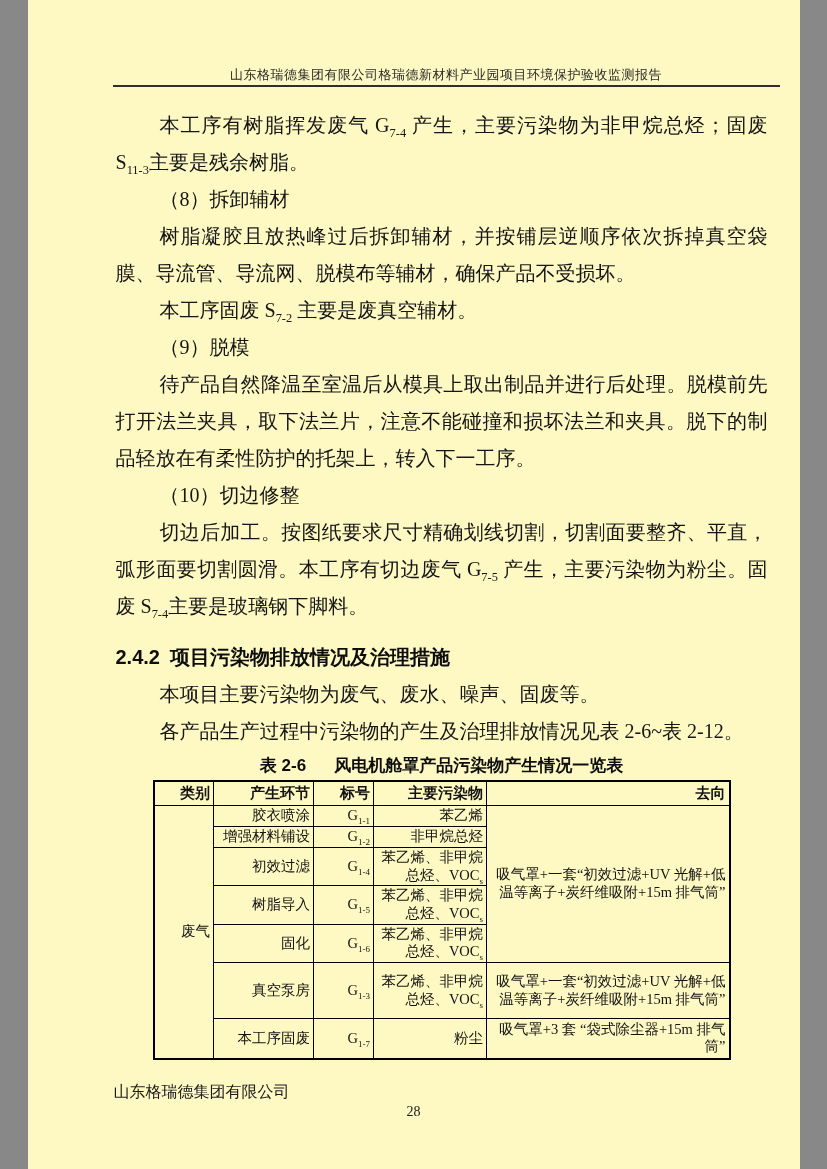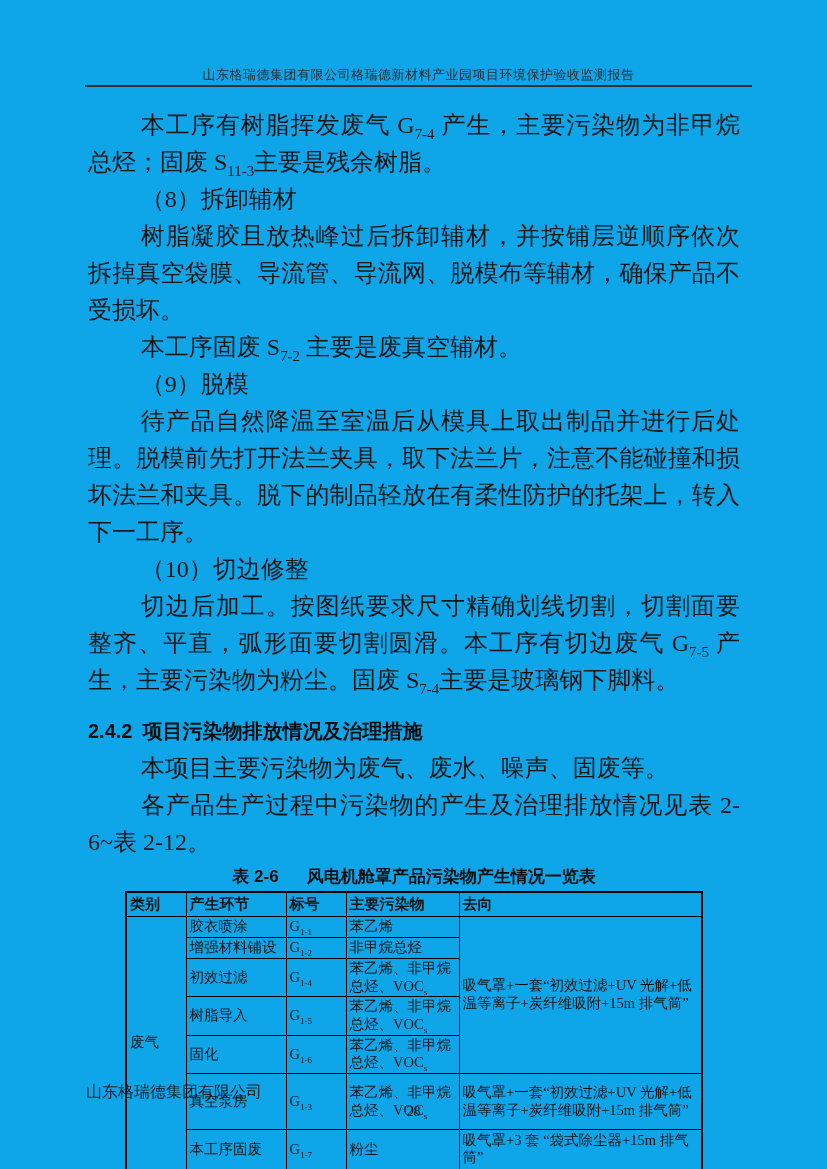--- a/index.html
+++ b/index.html
@@ -1,40 +1,41 @@
 <!DOCTYPE html>
 <html><head>
 <meta charset="utf-8">
 <style>
   html,body { margin:0; padding:0; background:#888; }
   .page {
     position:relative;
-    width:827px; height:1169px;
+    width:724px; height:1169px;
     margin:0 auto;
-    background:#0ea5e9;
+    background:#fef9c3;
     color:#111;
     font-family:"Liberation Serif","DejaVu Serif",serif;
     overflow:hidden;
+    padding-left:48px;
   }
   .doc-header {
     position:absolute; top:66px; left:85px; width:667px;
     text-align:center;
     font-size:13px; letter-spacing:0.5px; color:#2a2a2a;
     white-space:nowrap;
   }
   .header-rule {
     position:absolute; top:85px; left:85px; width:667px;
     height:0; border-top:2px solid #2f2f2f;
   }
   main {
     position:absolute; top:107px; left:88px; width:652px;
   }
   p.body {
     margin:0;
-    font-size:24px; line-height:37px;
+    font-size:20px; line-height:37px;
     text-align:justify;
     text-indent:2.2em;
     color:#151515;
   }
   h2.section {
     margin:14px 0 0 0;
     font-size:20px; line-height:37px;
     font-weight:bold;
     font-family:"Liberation Sans","DejaVu Sans",sans-serif;
     color:#0d0d0d;
@@ -54,21 +55,21 @@
     border-collapse:collapse;
     table-layout:fixed;
     width:576px;
     font-size:14.5px;
     border:2px solid #000;
     color:#131313;
   }
   table.pollution th, table.pollution td {
     border:1px solid #000;
     padding:1px 3px;
-    text-align:left;
+    text-align:right;
     vertical-align:middle;
     line-height:1.22;
     overflow:hidden;
   }
   table.pollution th {
     font-family:"Liberation Sans","DejaVu Sans",sans-serif;
     font-weight:bold;
     font-size:15px;
     height:21px;
   }

